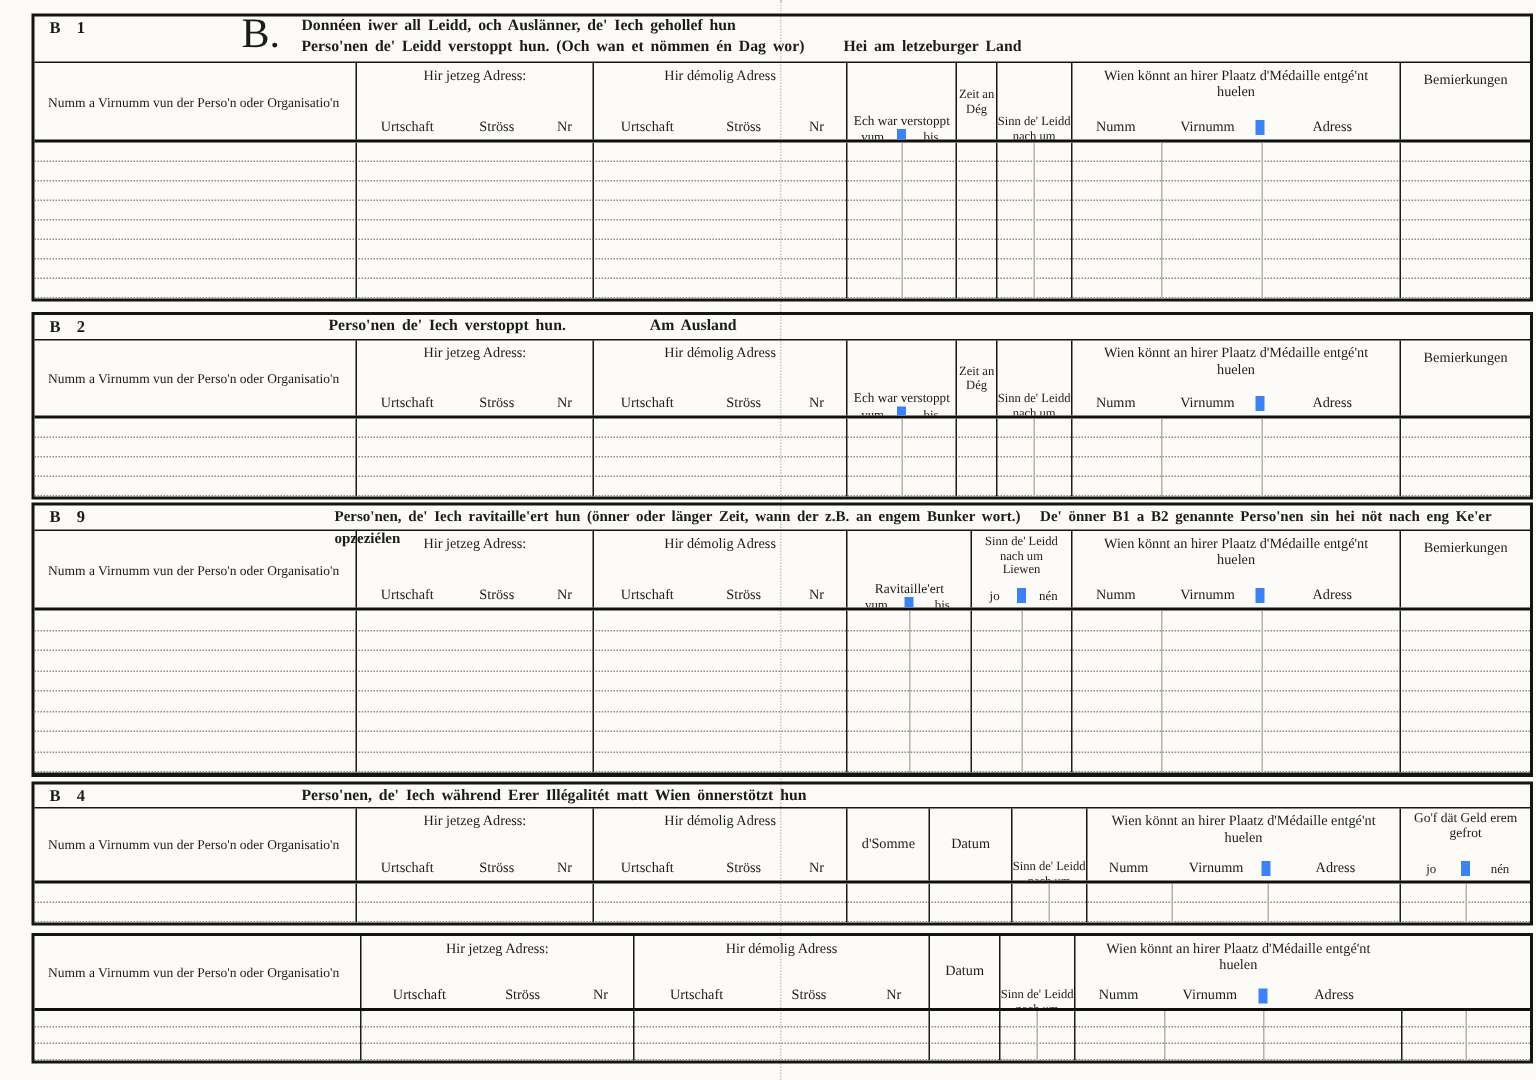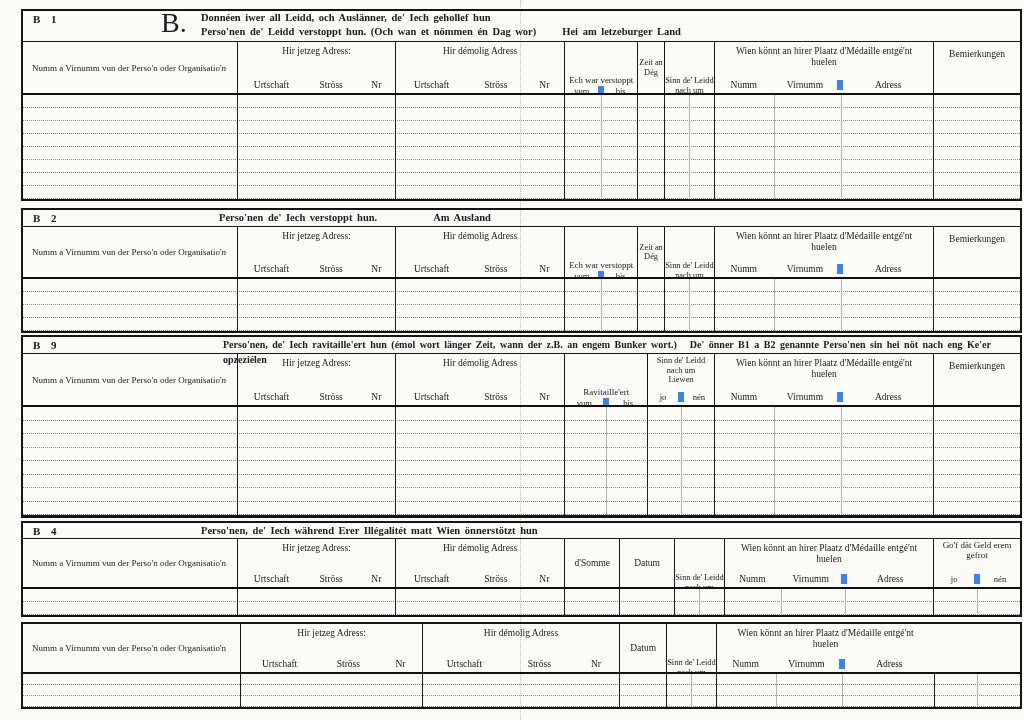--- a/index.html
+++ b/index.html
@@ -205,21 +205,21 @@
       <div class="ruled"></div>
           <div class="ruled"></div>
           <div class="ruled"></div>
           <div class="ruled"></div>
         </div>
     </div>
 
     <div class="sec b3 gap2">
       <div class="tband single" style="height:17px">
         <span class="slabel">B 9</span>
-        <div class="ttext" style="margin-left:200px;font-size:10px"><span>Perso'nen, de' Iech ravitaille'ert hun (émol wort länger Zeit, wann der z.B. an engem Bunker wort.)</span><span class="tright mid">De' önner B1 a B2 genannte Perso'nen sin hei nöt nach eng Ke'er opzeziélen</span></div>
+        <div class="ttext" style="margin-left:200px;font-size:10px"><span>Perso'nen, de' Iech ravitaille'ert hun (önner oder länger Zeit, wann der z.B. an engem Bunker wort.)</span><span class="tright mid">De' önner B1 a B2 genannte Perso'nen sin hei nöt nach eng Ke'er opzeziélen</span></div>
       </div>
       <div class="hrow" style="height:53px">
         <div class="hc namec" style="width:21.5%">
             <span>Numm a Virnumm vun der Perso'n oder Organisatio'n</span>
           </div>
         <div class="hc" style="width:15.8%">
           <div class="gl">Hir jetzeg Adress:</div>
           <div class="subs">
               <b style="flex:1.25">Urtschaft</b>
               <b>Ströss</b>

